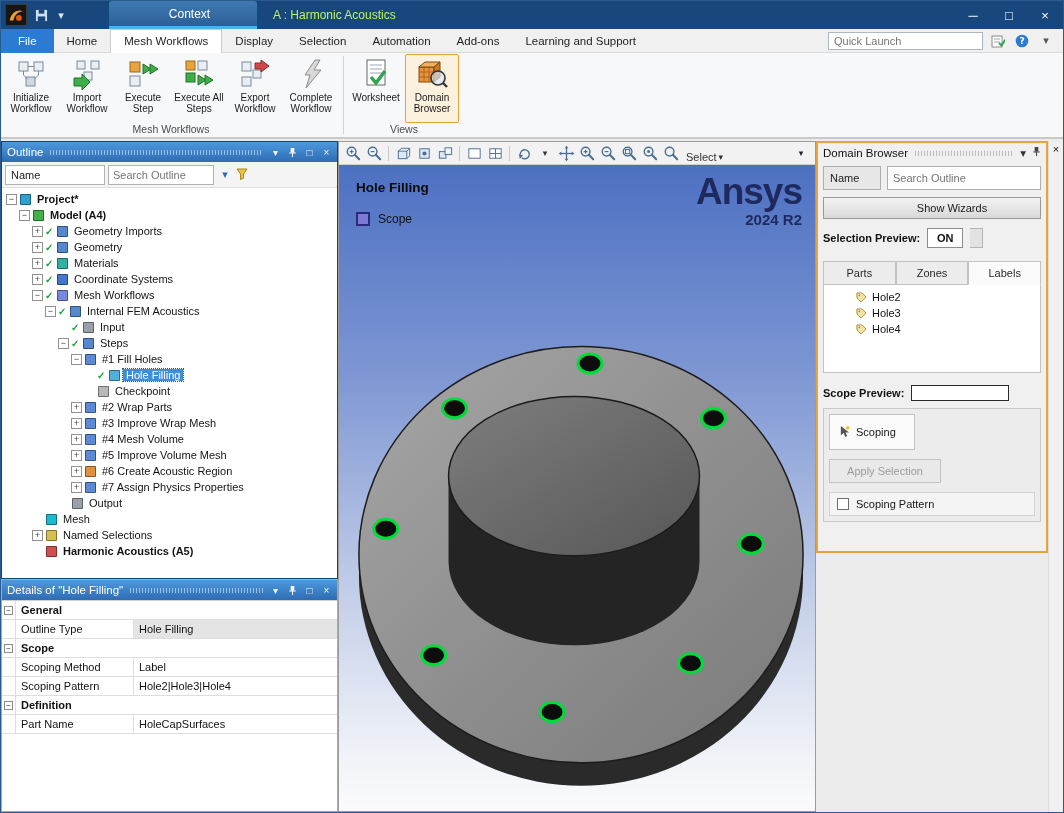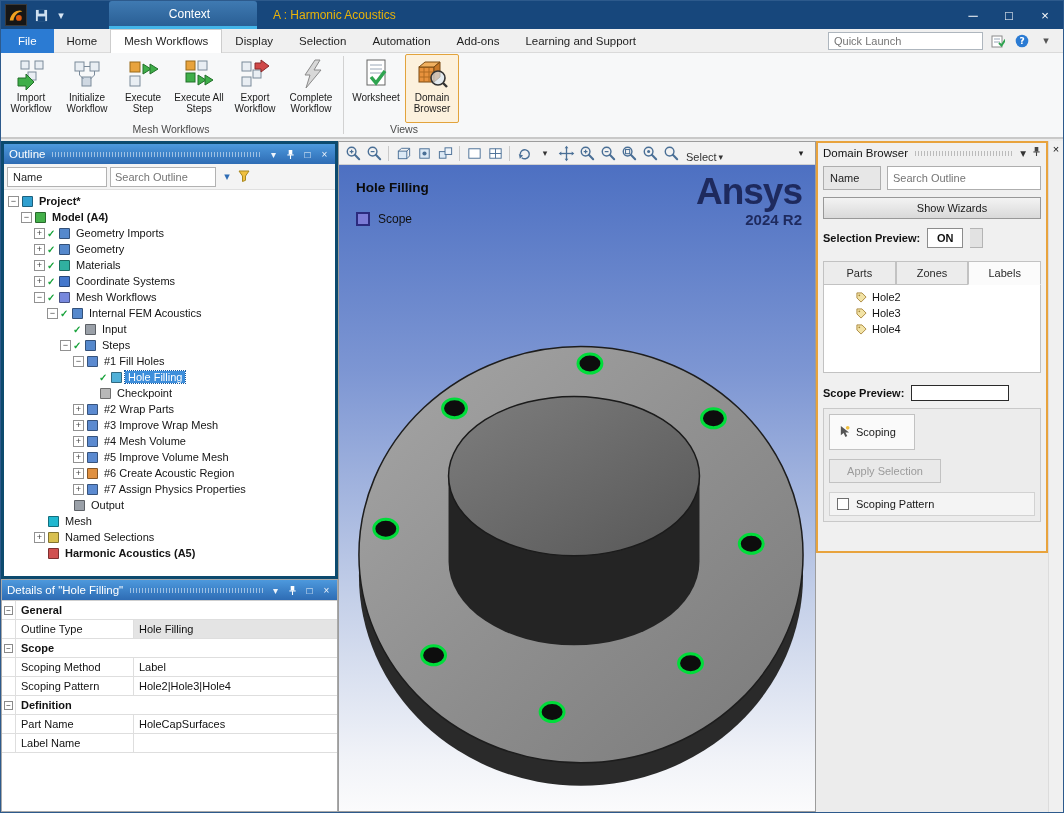--- a/index.html
+++ b/index.html
@@ -6,21 +6,21 @@
   body {
     width:1064px; height:813px; position:relative; overflow:hidden;
     font-family:"Liberation Sans", sans-serif; font-size:11px; color:#111;
     background:#ececec; border:1px solid #2d5a8c;
   }
   
   .titlebar{position:absolute;left:0;top:0;right:0;height:28px;background:#17477c;display:flex;align-items:center;color:#fff;}
   .app-logo{width:22px;height:22px;margin:3px 4px 3px 4px;border:1px solid #3a3a3a;background:#161616;display:flex;align-items:center;justify-content:center;}
   .tb-ic{width:20px;height:22px;display:flex;align-items:center;justify-content:center;color:#d8e6f4;font-size:11px;}
   .context-tab{margin-left:38px;width:148px;height:28px;display:flex;align-items:center;justify-content:center;background:linear-gradient(#3f7ab2,#2a5f95);border-bottom:3px solid #43b5e9;color:#fff;font-size:12px;border-radius:3px 3px 0 0;padding-left:13px;}
-  .window-title{margin-left:16px;font-size:12px;color:#eab308;}
+  .window-title{margin-left:16px;font-size:12px;color:#bef264;}
   .win-controls{margin-left:auto;display:flex;}
   .win-controls span{width:36px;height:28px;display:flex;align-items:center;justify-content:center;font-size:13px;color:#fff;}
   
   .menubar{position:absolute;left:0;top:28px;right:0;height:24px;background:#f0f0f0;border-bottom:1px solid #dadada;display:flex;align-items:center;}
   .menu-tab{padding:0 13px;height:24px;display:flex;align-items:center;font-size:11.5px;color:#1e1e1e;}
   .menu-tab.file{background:#2b7bd3;color:#fff;padding:0 17px;}
   .menu-tab.active{background:#fff;border:1px solid #cdcdcd;border-bottom:none;}
   .ql-wrap{margin-left:auto;display:flex;align-items:center;gap:6px;padding-right:8px;}
   .ql-input{width:155px;height:18px;border:1px solid #aeb6be;background:#fff;font:inherit;padding:0 5px;color:#555;}
   .mb-ic{width:18px;height:18px;display:flex;align-items:center;justify-content:center;}
@@ -35,21 +35,21 @@
   .rb.selected{border:1px solid #e2a33c;background:#fcf1dd;border-radius:2px;}
   .rb .ricon{width:32px;height:32px;}
   .rb .ricon svg{width:32px;height:32px;}
   .rb .lbl{font-size:10px;line-height:11px;text-align:center;margin-top:2px;color:#1c1c1c;}
   
   .panel-header{height:20px;background:linear-gradient(#4d99dd,#2e6cb4);color:#fff;display:flex;align-items:center;padding:0 5px;font-size:11.5px;flex:none;}
   .ph-grip{flex:1;height:5px;margin:0 7px;background:repeating-linear-gradient(90deg,rgba(255,255,255,.5) 0 1px,transparent 1px 3px);}
   .ph-icons{display:flex;gap:6px;align-items:center;font-size:10px;color:#eef4fb;}
   .ph-icons span{display:flex;align-items:center;justify-content:center;width:11px;}
   
-  .outline-panel{position:absolute;left:0;top:140px;width:337px;height:438px;background:#fff;border:3px solid #0c4a6e;display:flex;flex-direction:column;}
+  .outline-panel{position:absolute;left:0;top:140px;width:337px;height:438px;background:#fff;border:1px solid #0c4a6e;display:flex;flex-direction:column;}
   .filter-row{height:26px;background:#f4f4f4;border-bottom:1px solid #e0e0e0;display:flex;align-items:center;padding:0 3px;gap:3px;flex:none;}
   .name-box{width:100px;height:20px;border:1px solid #b2b2b2;background:#fff;display:flex;align-items:center;padding:0 5px;color:#222;}
   .filter-row input{width:106px;height:20px;border:1px solid #b2b2b2;font:inherit;padding:0 4px;color:#666;}
   .caret-blue{color:#2f6db5;font-size:11px;width:16px;text-align:center;}
   .tree{flex:1;overflow:hidden;padding:3px 0 0 2px;background:#fff;}
   .tree-row{height:16px;display:flex;align-items:center;white-space:nowrap;}
   .indent{flex:none;}
   .expander{width:11px;height:11px;flex:none;margin-right:2px;font-size:9px;line-height:9px;text-align:center;color:#444;}
   .expander.box{border:1px solid #919191;background:#fff;}
   .check{width:11px;flex:none;color:#17a23a;font-size:10px;font-weight:bold;}
@@ -169,35 +169,35 @@
     <span class="mb-ic" style="color:#555;">▾</span>
   </div>
 </div>
 
 <div class="ribbon">
   <div id="ribbon-groups" style="display:flex;">
       <div class="rgroup">
         <div class="rgroup-buttons">
           <div class="rb">
             <div class="ricon"><svg viewBox="0 0 32 32">
+                <rect x="4" y="4" width="9" height="9" fill="#e9eef3" stroke="#7a8a9a"></rect>
+                <rect x="19" y="4" width="9" height="9" fill="#e9eef3" stroke="#7a8a9a"></rect>
+                <rect x="11" y="19" width="9" height="9" fill="#cfd8e2" stroke="#7a8a9a"></rect>
+                <path d="M13 8.5 h6 M8.5 13 v4 l4 4 M23.5 13 v4 l-4 4" stroke="#7a8a9a" fill="none"></path>
+              </svg></div>
+            <div class="lbl">Initialize Workflow</div>
+          </div>
+          <div class="rb">
+            <div class="ricon"><svg viewBox="0 0 32 32">
                 <rect x="6" y="3" width="8" height="8" fill="#e9eef3" stroke="#7a8a9a"></rect>
                 <rect x="20" y="3" width="8" height="8" fill="#e9eef3" stroke="#7a8a9a"></rect>
                 <rect x="13" y="14" width="8" height="8" fill="#e9eef3" stroke="#7a8a9a"></rect>
                 <polygon points="3,20 11,20 11,16 19,24 11,32 11,28 3,28" fill="#3fae49" stroke="#22702a"></polygon>
               </svg></div>
             <div class="lbl">Import Workflow</div>
-          </div>
-          <div class="rb">
-            <div class="ricon"><svg viewBox="0 0 32 32">
-                <rect x="4" y="4" width="9" height="9" fill="#e9eef3" stroke="#7a8a9a"></rect>
-                <rect x="19" y="4" width="9" height="9" fill="#e9eef3" stroke="#7a8a9a"></rect>
-                <rect x="11" y="19" width="9" height="9" fill="#cfd8e2" stroke="#7a8a9a"></rect>
-                <path d="M13 8.5 h6 M8.5 13 v4 l4 4 M23.5 13 v4 l-4 4" stroke="#7a8a9a" fill="none"></path>
-              </svg></div>
-            <div class="lbl">Initialize Workflow</div>
           </div>
           <div class="rb">
             <div class="ricon"><svg viewBox="0 0 32 32">
                 <rect x="3" y="4" width="10" height="10" fill="#e8a33d" stroke="#9a6a1a"></rect>
                 <rect x="3" y="18" width="10" height="10" fill="#e9eef3" stroke="#7a8a9a"></rect>
                 <polygon points="16,6 24,11 16,16" fill="#3fae49" stroke="#22702a"></polygon>
                 <polygon points="23,6 31,11 23,16" fill="#3fae49" stroke="#22702a"></polygon>
               </svg></div>
             <div class="lbl">Execute Step</div>
           </div>
@@ -482,25 +482,20 @@
         <div class="dmargin">
           <div class="box">−</div>
         </div>
         <div class="dcat">Definition</div>
       </div>
       <div class="drow">
         <div class="dmargin"></div>
         <div class="dkey">Part Name</div>
         <div class="dval">HoleCapSurfaces</div>
       </div>
-      <div class="drow">
-        <div class="dmargin"></div>
-        <div class="dkey">Label Name</div>
-        <div class="dval"></div>
-      </div>
     </div>
 </div>
 
 <div class="viewport">
   <div class="vp-toolbar" id="vp-toolbar">
       <div class="ti">
         <span style="display: flex; align-items: center;">
           <svg viewBox="0 0 18 18">
             <circle cx="7" cy="7" r="4.6" fill="none" stroke="#4a6f96" stroke-width="1.5"></circle>
             <line x1="10.4" y1="10.4" x2="15" y2="15" stroke="#4a6f96" stroke-width="2.2" stroke-linecap="round"></line>

